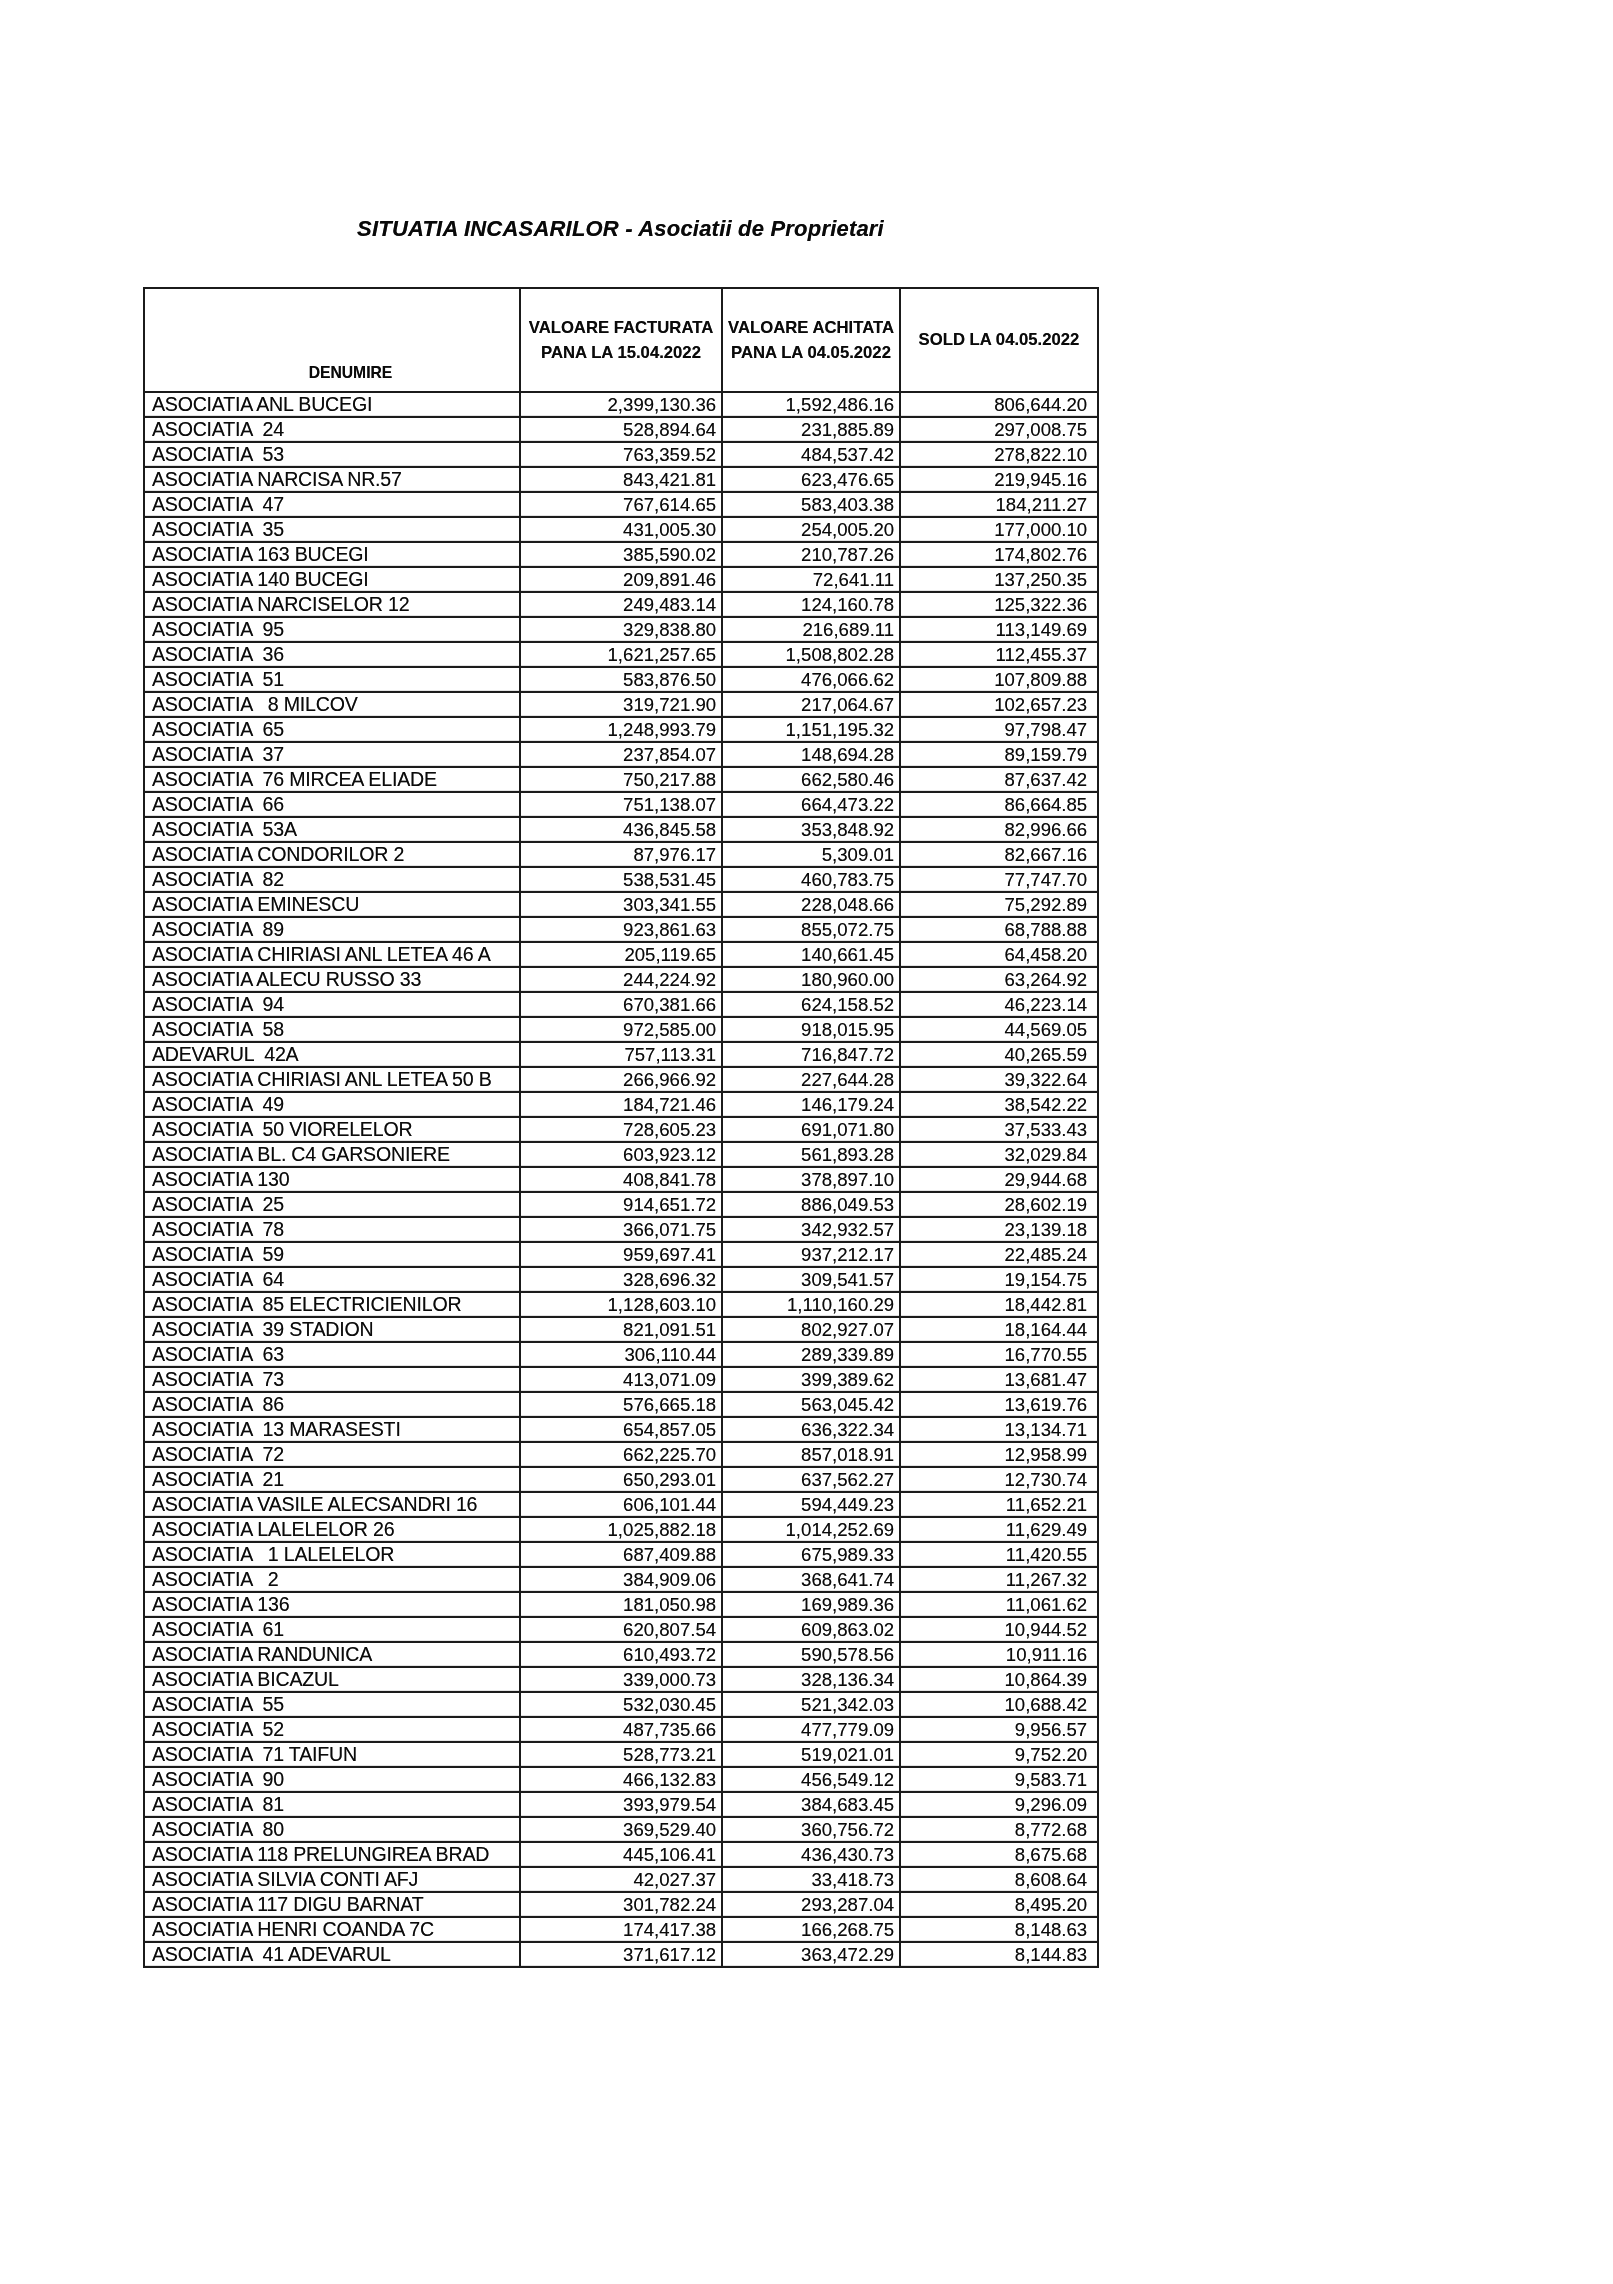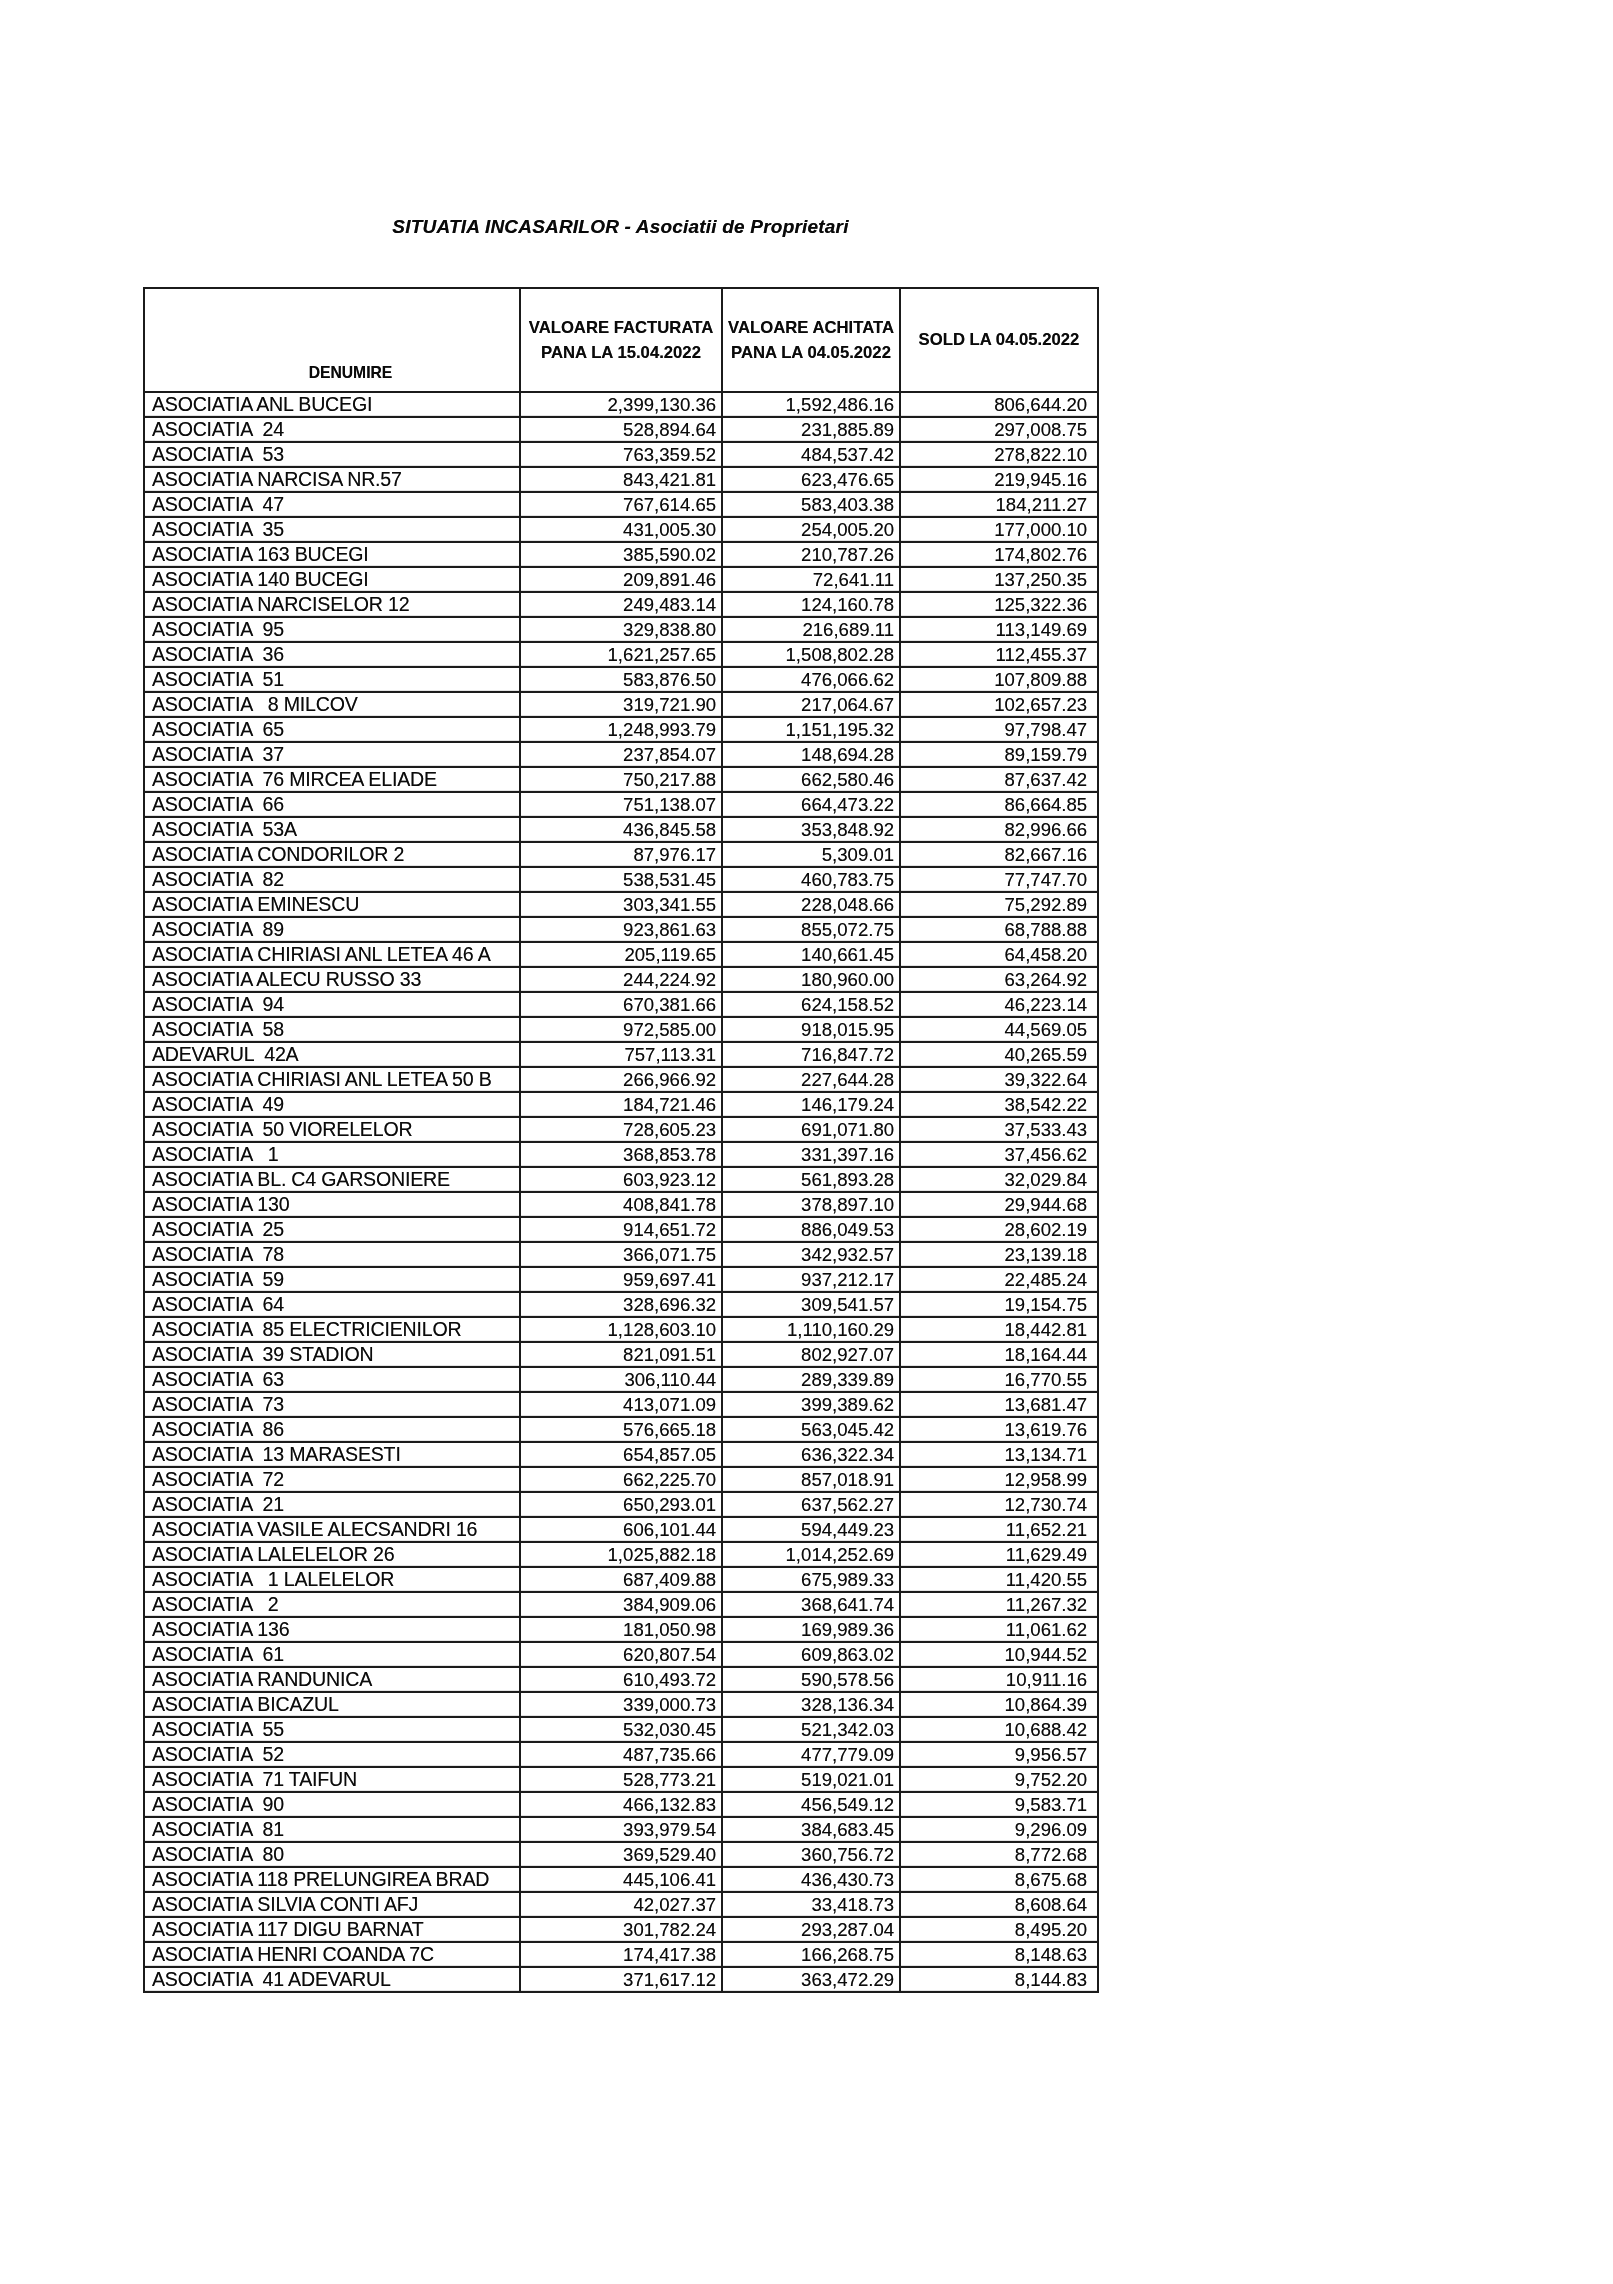--- a/index.html
+++ b/index.html
@@ -12,21 +12,21 @@
   .page {
     position: relative;
     width: 1613px; height: 2285px;
     background: #ffffff;
     overflow: hidden;
   }
   .title {
     position: absolute;
     left: 143px; top: 216px; width: 955px;
     text-align: center;
-    font-size: 19px;
+    font-size: 22px;
     font-weight: 700;
     font-style: italic;
     letter-spacing: 0.2px;
     color: #090909;
     text-shadow: 0 0 0.5px rgba(0,0,0,0.6);
   }
   table.grid {
     position: absolute;
     left: 143px; top: 287px;
     width: 955px;
@@ -282,26 +282,20 @@
     <td class="c-num">146,179.24</td>
     <td class="c-num c-sold">38,542.22</td>
   </tr>
         <tr>
     <td class="c-name">ASOCIATIA  50 VIORELELOR</td>
     <td class="c-num">728,605.23</td>
     <td class="c-num">691,071.80</td>
     <td class="c-num c-sold">37,533.43</td>
   </tr>
         <tr>
-    <td class="c-name">ASOCIATIA   1</td>
-    <td class="c-num">368,853.78</td>
-    <td class="c-num">331,397.16</td>
-    <td class="c-num c-sold">37,456.62</td>
-  </tr>
-        <tr>
     <td class="c-name">ASOCIATIA BL. C4 GARSONIERE</td>
     <td class="c-num">603,923.12</td>
     <td class="c-num">561,893.28</td>
     <td class="c-num c-sold">32,029.84</td>
   </tr>
         <tr>
     <td class="c-name">ASOCIATIA 130</td>
     <td class="c-num">408,841.78</td>
     <td class="c-num">378,897.10</td>
     <td class="c-num c-sold">29,944.68</td>

